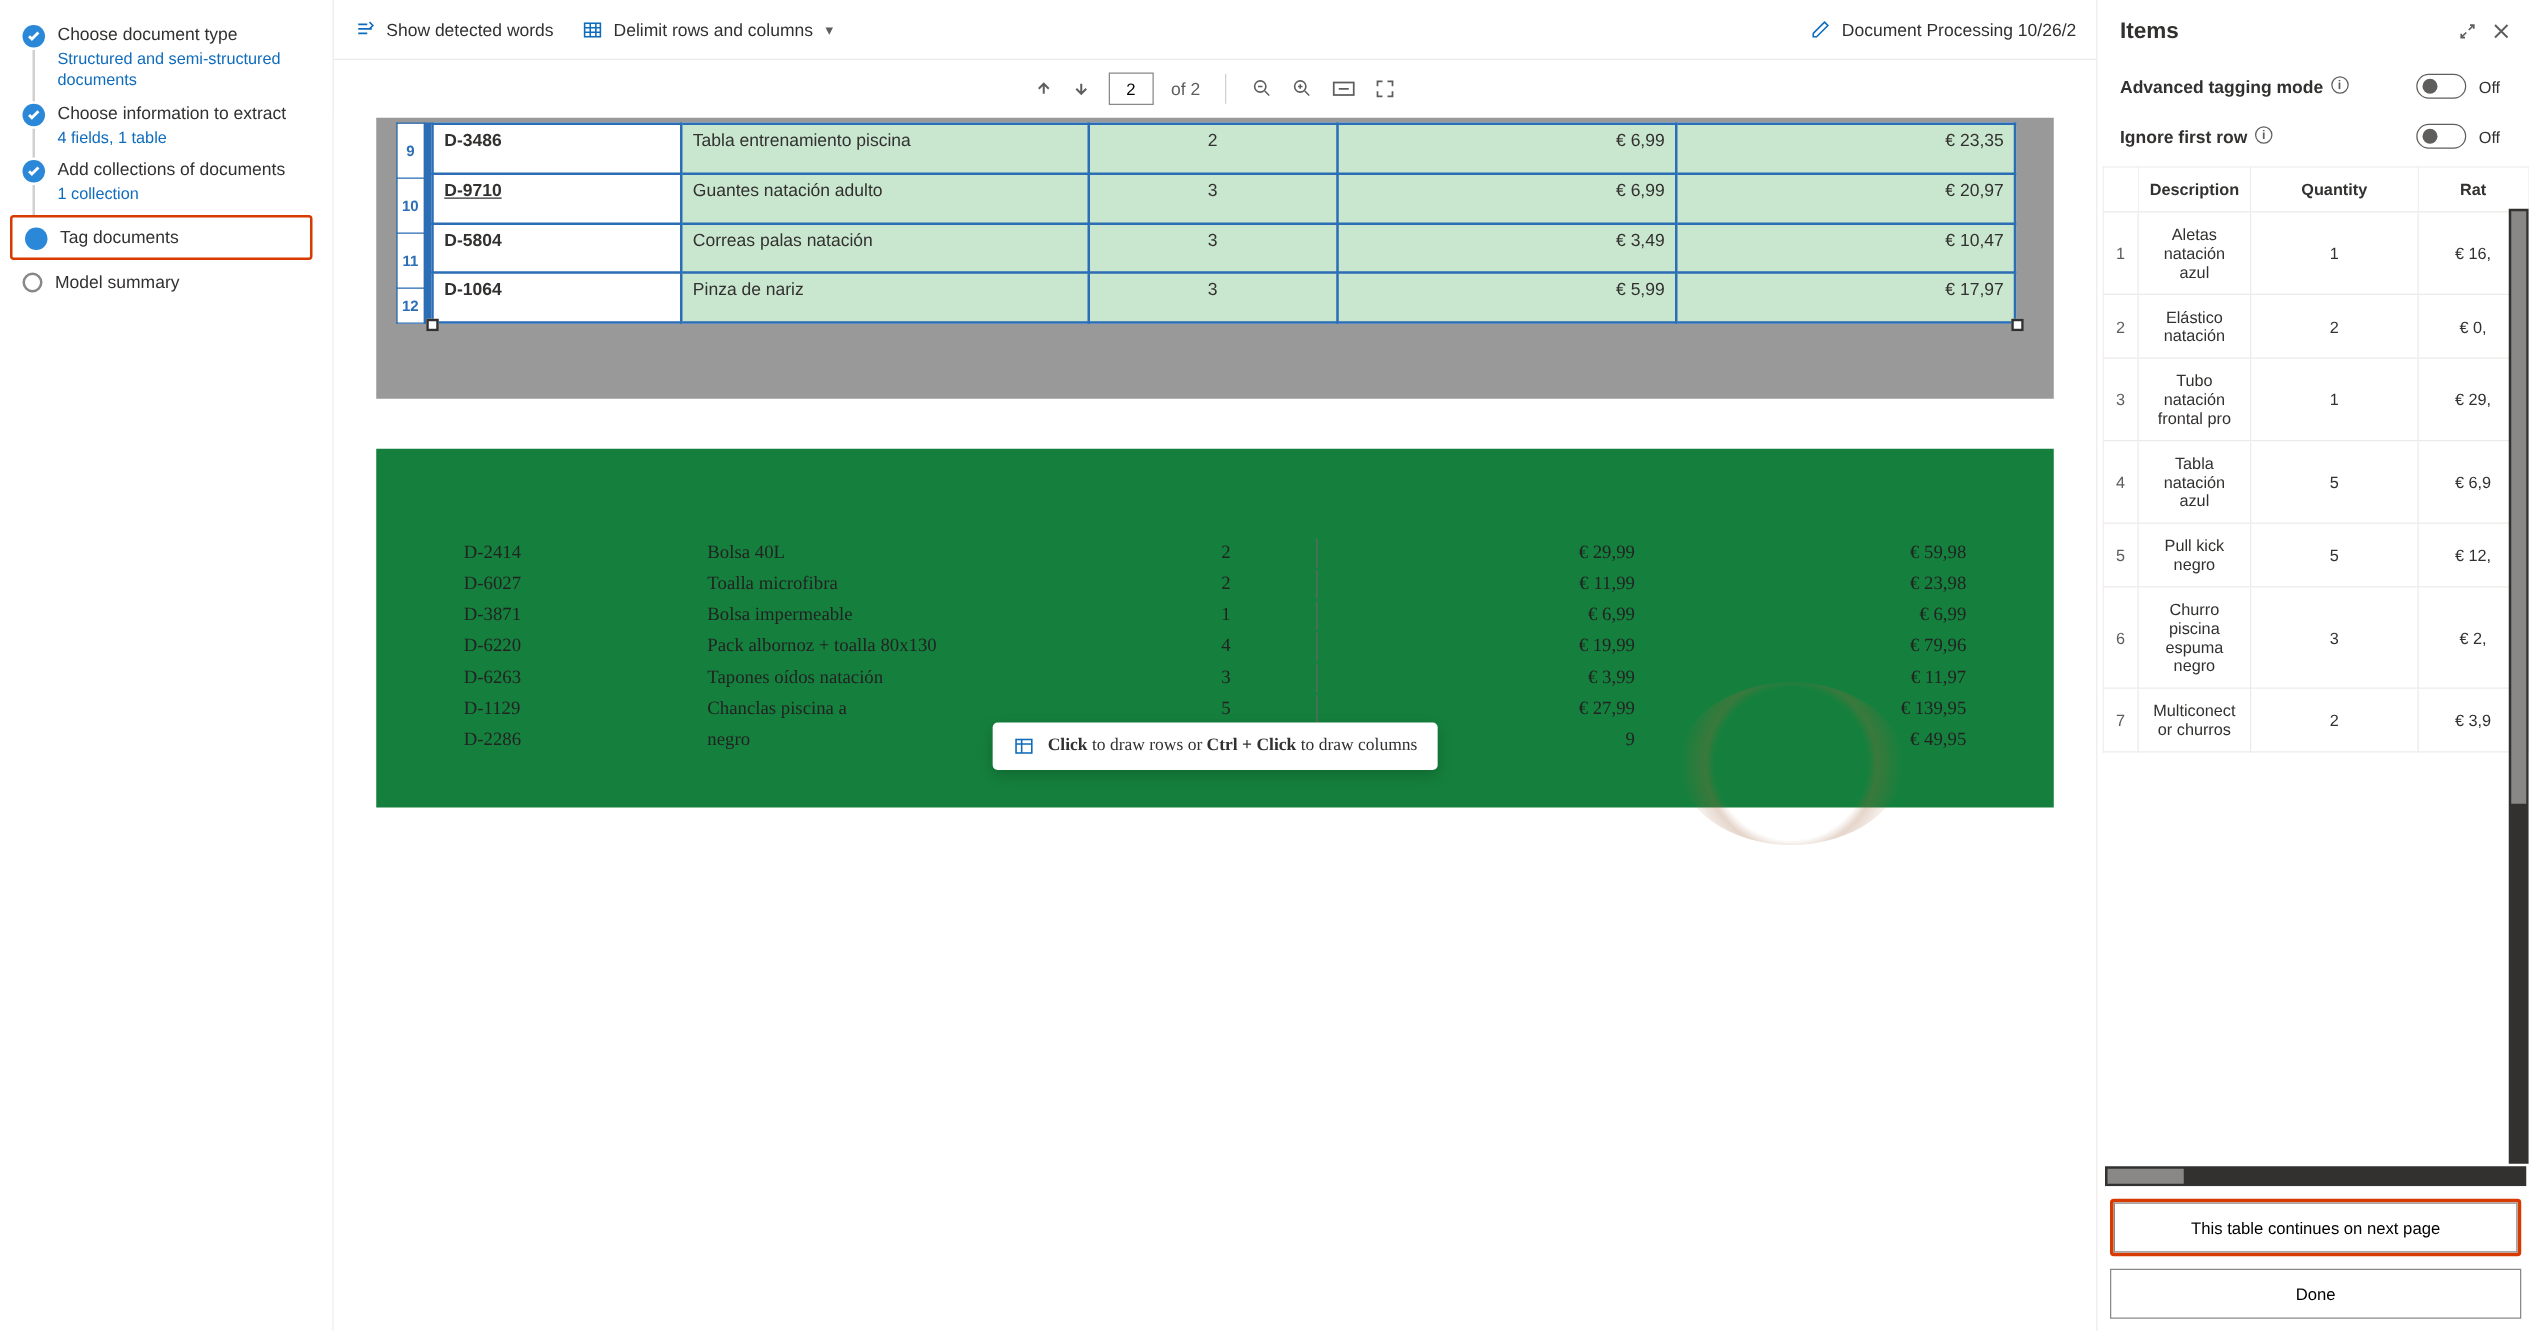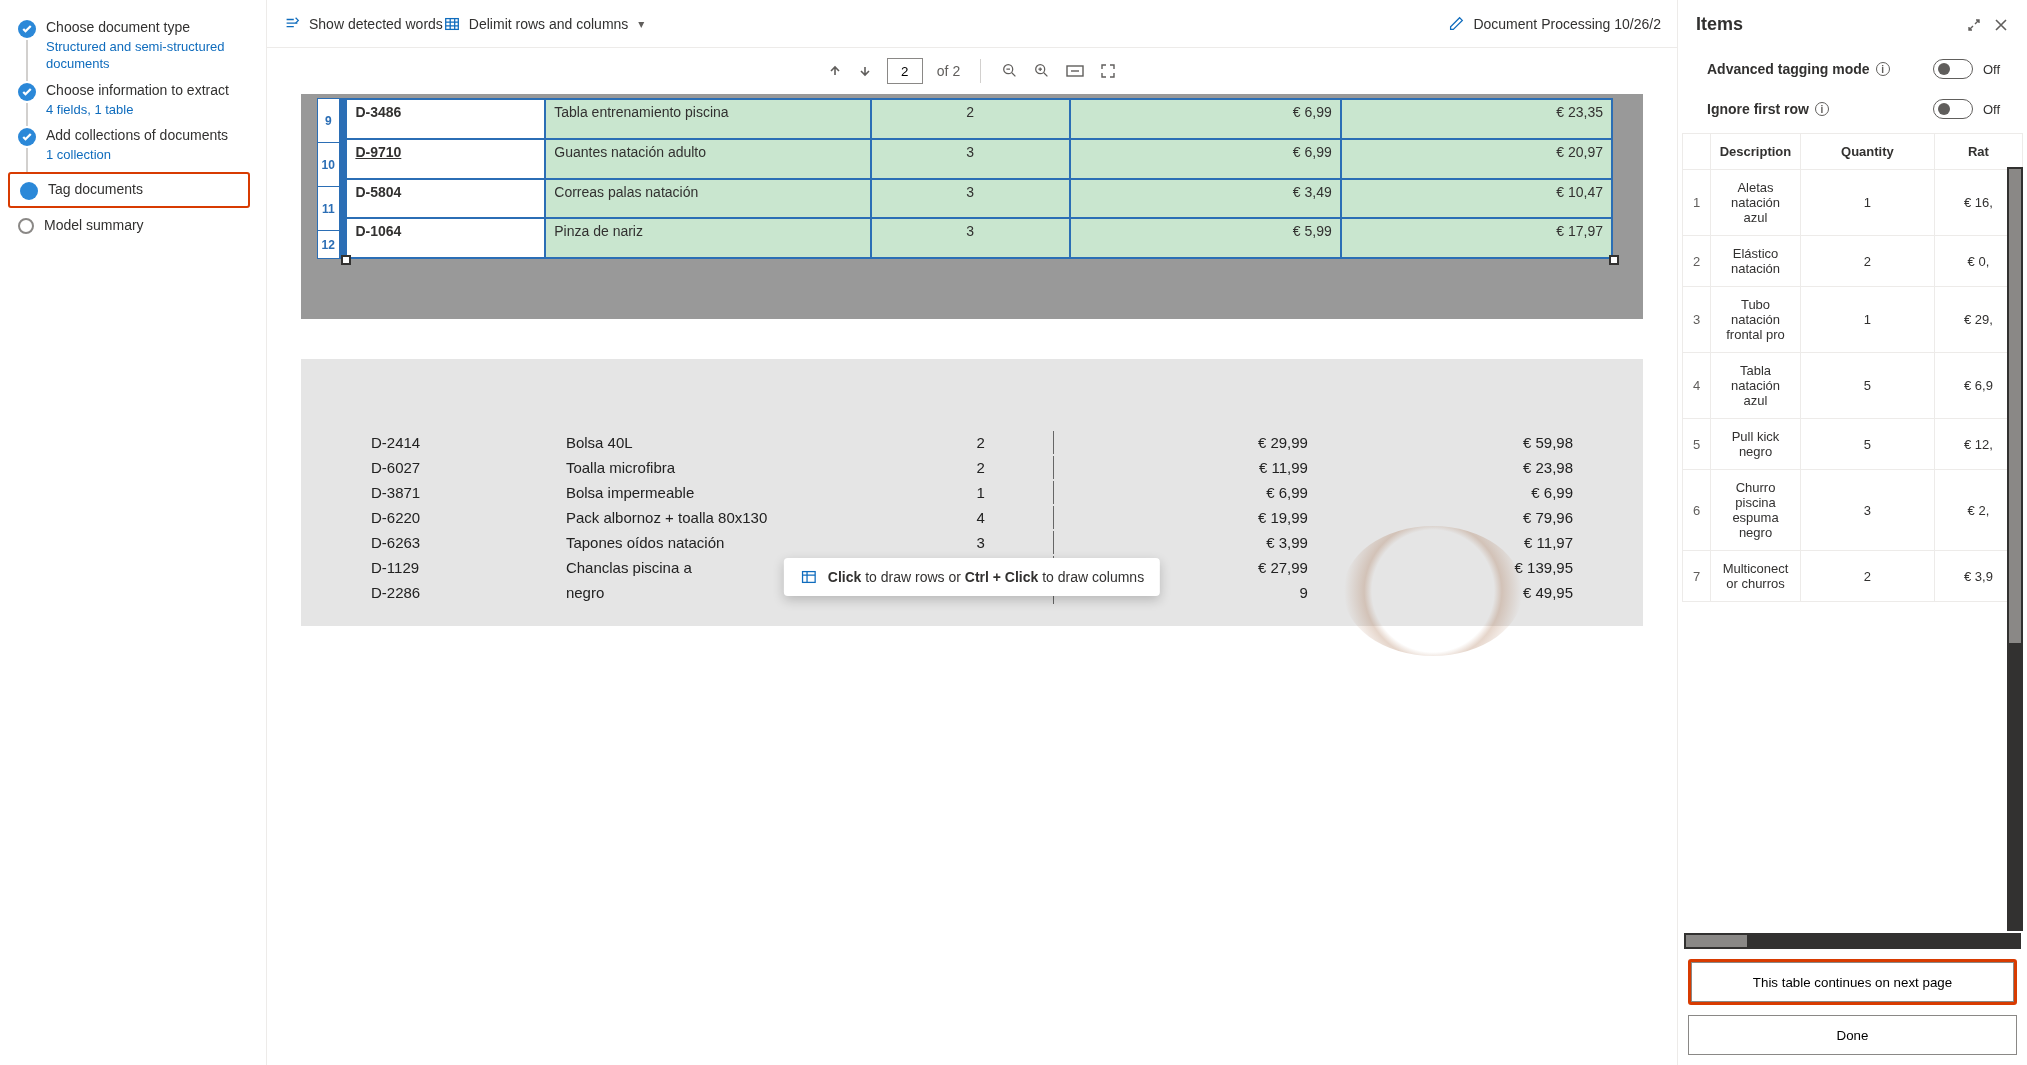--- a/index.html
+++ b/index.html
@@ -16,21 +16,21 @@
   .wiz-icon.future { border:2px solid #8a8886; width:16px; height:16px; }
   .wiz-line { position:absolute; left:8px; top:22px; bottom:-8px; width:2px; background:#d2d0ce; }
   .wiz-body { display:flex; flex-direction:column; }
   .wiz-title { color:#323130; line-height:1.35; }
   .wiz-sub { color:#0F6CBD; font-size:13px; margin-top:2px; line-height:1.3; }
   .wiz-step.current-box { border:2px solid #d83b01; border-radius:3px; padding:6px 8px; margin-left:-10px; margin-right:6px; }
   .wiz-step.current-box .wiz-icon { margin-left:2px; }
   
   
   .center { flex:1; display:flex; flex-direction:column; border-left:1px solid #edebe9; min-width:0;}
-  .topbar { height:48px; display:flex; align-items:center; padding:0 16px; border-bottom:1px solid #edebe9; }
+  .topbar { height:48px; display:flex; align-items:center; padding:0 16px; gap:22px; border-bottom:1px solid #edebe9; }
   .tb-item { display:flex; align-items:center; gap:8px; color:#323130; cursor:pointer; }
   .tb-edit { margin-left:auto; display:flex; align-items:center; gap:8px; color:#323130; }
   .icon { width:18px; height:18px; display:inline-flex; align-items:center; justify-content:center; color:#0F6CBD;}
   .chev { color:#605e5c; font-size:12px; margin-left:2px;}
   
   .pager { height:46px; display:flex; align-items:center; justify-content:center; gap:14px; }
   .pager input { width:36px; height:26px; text-align:center; border:1px solid #8a8886; }
   .pager .of { color:#605e5c; }
   .pager .sep { width:1px; height:24px; background:#d2d0ce; margin:0 6px;}
   .pg-btn { color:#605e5c; cursor:pointer; display:flex;}
@@ -45,21 +45,21 @@
   .tbl-grid td.cell { background:#C9E6CF; }
   .tbl-grid td.sku { background:#fff; font-weight:600;}
   .tbl-grid td.desc { }
   .tbl-grid td.num { text-align:center; }
   .tbl-grid td.money { text-align:right;}
   .rownum { background:#fff; border:1px solid #2B6EB5; color:#2B6EB5; font-size:12px; width:22px; text-align:center; padding:4px 2px; font-weight:600;}
   .tagged-wrap { display:flex;}
   .handle { width:10px; height:10px; background:#fff; border:2px solid #323130; position:absolute; }
   
   
-  .page2 { background:#e5e5e5; padding:70px 20px 20px 20px; position:relative;}
+  .page2 { background:#15803d; padding:70px 20px 40px 20px; position:relative;font-family:Liberation Serif, serif;}
   .plain-tbl { width:100%; color:#222; background:transparent;}
   .plain-tbl td { padding:3px 8px; vertical-align:top; font-size:15px;}
   .plain-tbl td.pnum { text-align:center;}
   .plain-tbl td.pmoney { text-align:right;}
   .col-divider { border-left:1px solid #666;}
 
   .stain { position:absolute; right:120px; bottom:-30px; width:180px; height:130px; border-radius:50%;
     background: radial-gradient(circle at 50% 50%, rgba(160,100,60,0) 55%, rgba(160,100,60,0.45) 62%, rgba(160,100,60,0) 80%); opacity:0.6;}
   
   .tooltip { position:absolute; left:50%; transform:translateX(-50%); bottom:30px; background:#fff; border-radius:4px; padding:10px 16px; box-shadow:0 4px 12px rgba(0,0,0,0.2); display:flex; align-items:center; gap:10px; white-space:nowrap;}
@@ -69,21 +69,21 @@
   .btn { height:34px; padding:0 20px; border:1px solid #8a8886; background:#fff; border-radius:2px; cursor:pointer; font-size:14px;}
   .btn.disabled { color:#c8c6c4; border-color:#edebe9; cursor:default;}
   .bar-msg { color:#323130; margin-left:8px;}
   
   
   .rpanel { width:350px; flex-shrink:0; border-left:1px solid #edebe9; display:flex; flex-direction:column; }
   .rhead { display:flex; align-items:center; padding:14px 18px; gap:10px;}
   .rhead h2 { font-size:18px; font-weight:600; flex:1;}
   .ricon { cursor:pointer; color:#605e5c; display:flex;}
   .toggle-row { display:flex; align-items:center; padding:10px 18px; gap:10px;}
-  .toggle-row .lbl { flex:1; font-weight:600; display:flex; align-items:center; gap:6px;margin-left:11px;}
+  .toggle-row .lbl { flex:1; font-weight:600; display:flex; gap:6px;}
   .info-i { width:14px; height:14px; border:1px solid #605e5c; border-radius:50%; font-size:10px; display:flex; align-items:center; justify-content:center; color:#605e5c;}
   .toggle { width:40px; height:20px; border-radius:10px; background:#fff; border:1px solid #605e5c; position:relative;}
   .toggle .knob { width:12px; height:12px; background:#605e5c; border-radius:50%; position:absolute; top:3px; left:4px;}
   .toggle-state { font-size:13px; color:#323130; width:26px;}
   
   .rtable-wrap { flex:1; position:relative; margin:4px 4px 0 4px; overflow:hidden; display:flex; flex-direction:column;}
   .rtable-scroll { overflow:auto; flex:1;}
   .rtable { border-collapse:collapse; min-width:100%;}
   .rtable th, .rtable td { border:1px solid #edebe9; padding:10px 8px; text-align:center; font-size:13px; white-space:nowrap;}
   .rtable th { font-weight:600; background:#fff; position:sticky; top:0;}

